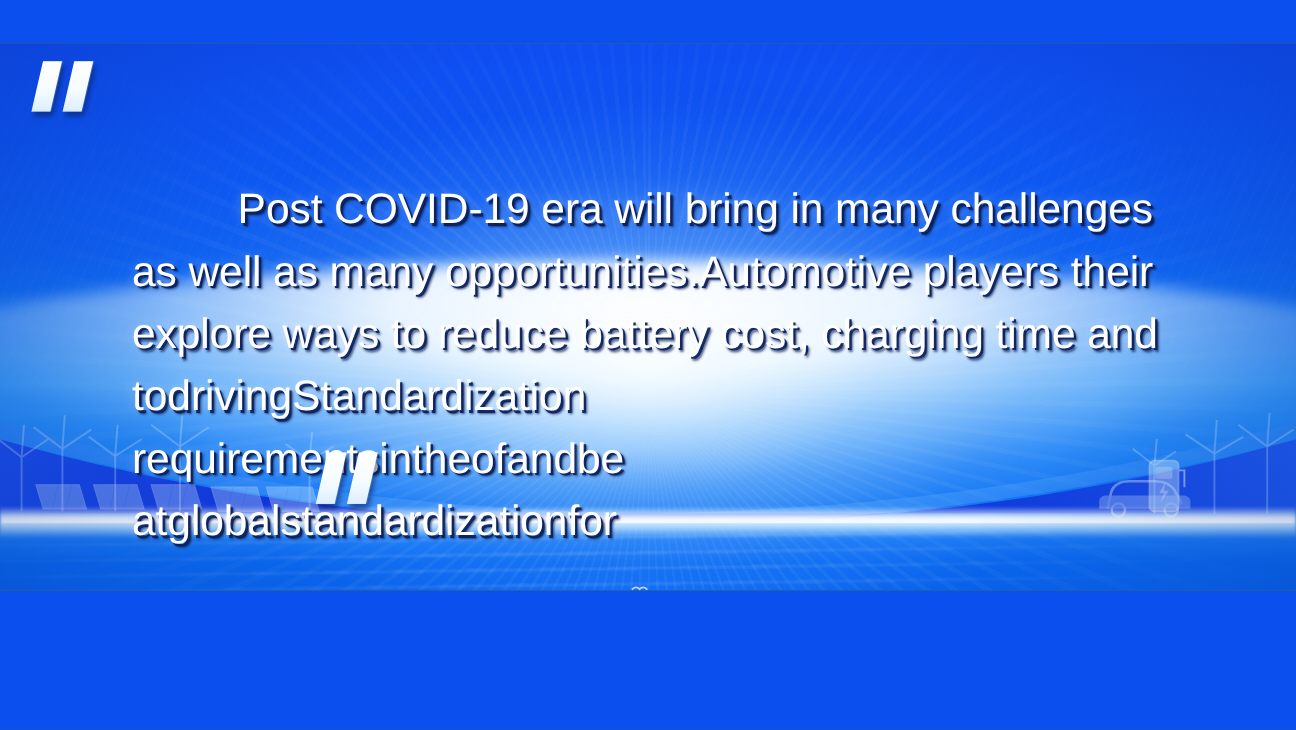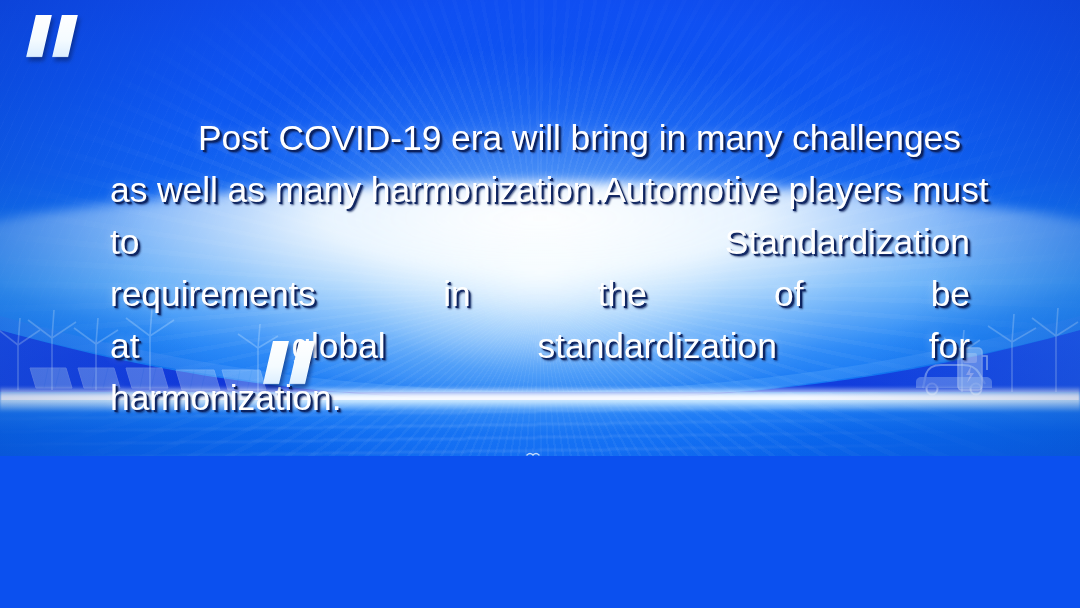--- a/index.html
+++ b/index.html
@@ -9,20 +9,21 @@
     overflow:hidden;
     background:#0b50ef;
     font-family:"Liberation Sans", sans-serif;
   }
 
   #slide {
     position:relative;
     width:1080px; height:456px;
     overflow:hidden;
     background:#4d7c0f;
+    margin-top:36px;
   }
 
   
 
   .bg-layer { position:absolute; inset:0; pointer-events:none; }
 
   
   .bg-base {
     background:linear-gradient(180deg,
       #0f4ef2 0%,
@@ -146,21 +147,20 @@
     white-space:pre;
     text-shadow:
        2px 2px 0   rgba(10,32,92,0.92),
        3px 3px 2px rgba(8,28,86,0.70),
        0 0 10px    rgba(255,255,255,0.28);
   }
 
   
   .q-line.justify {
     display:flex;
-    justify-content:space-between;
     white-space:normal;
   }
   .q-line.justify > span { white-space:pre; }
 
   
   .qmark {
     display:inline-block;
     position:relative;
     vertical-align:middle;
   }
@@ -330,42 +330,44 @@
 
   <div class="bg-horizon"></div>
   <div class="bg-streaks"></div>
   <div class="bg-lower"></div>
   <div class="bg-layer bg-vignette"></div>
 
   <div id="quote-block">
 
     <div class="q-line" id="line-1">Post COVID-19 era will bring in many challenges</div>
 
-    <div class="q-line">as well as many harmonization.Automotive players must</div>
-
+    <div class="q-line">as well as many opportunities.Automotive players their</div>
+
+    <div class="q-line">explore ways to reduce battery cost, charging time and</div>
 
     <div class="q-line justify">
         <span>to</span>
+        <span>driving</span>
         <span>Standardization</span>
       </div>
 
     <div class="q-line justify">
         <span>requirements</span>
         <span>in</span>
         <span>the</span>
         <span>of</span>
+        <span>and</span>
         <span>be</span>
       </div>
 
     <div class="q-line justify">
         <span>at</span>
         <span>global</span>
         <span>standardization</span>
         <span>for</span>
       </div>
 
-    <div class="q-line">harmonization.</div>
   </div>
 
   <div class="qmark" id="quote-open"><i></i><i></i></div>
   <div class="qmark" id="quote-close"><i></i><i></i></div>
 
 </div>
 
 </body></html>

